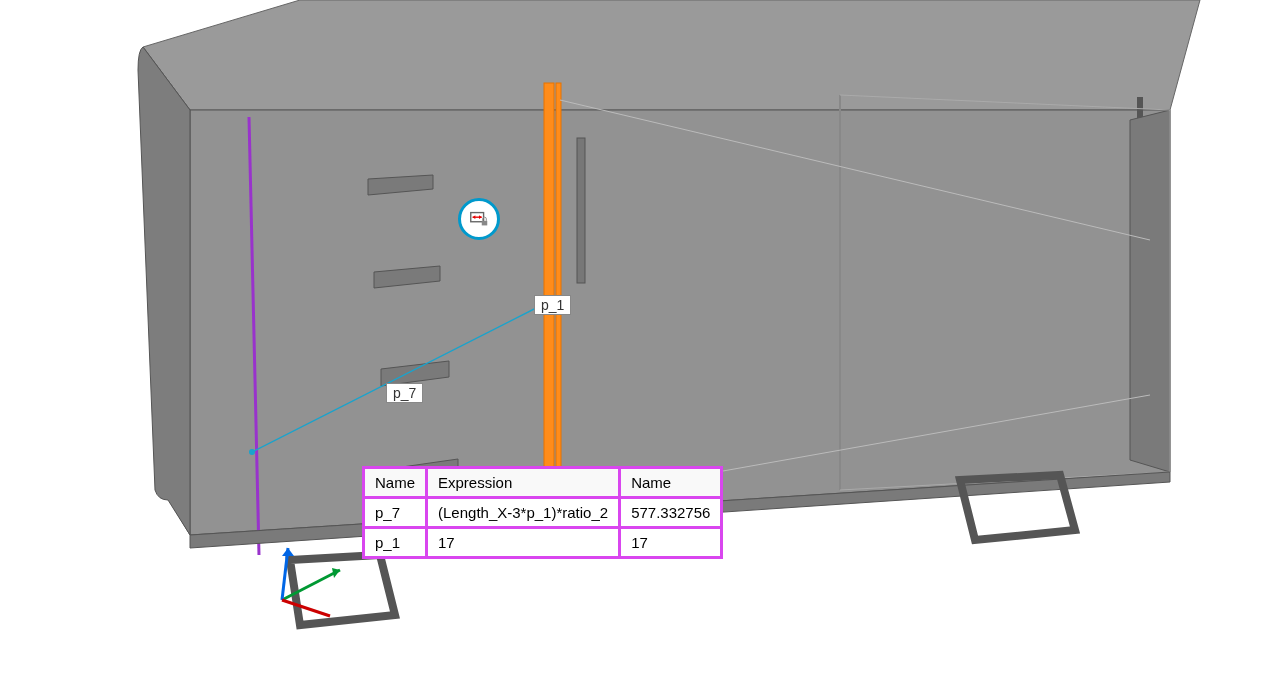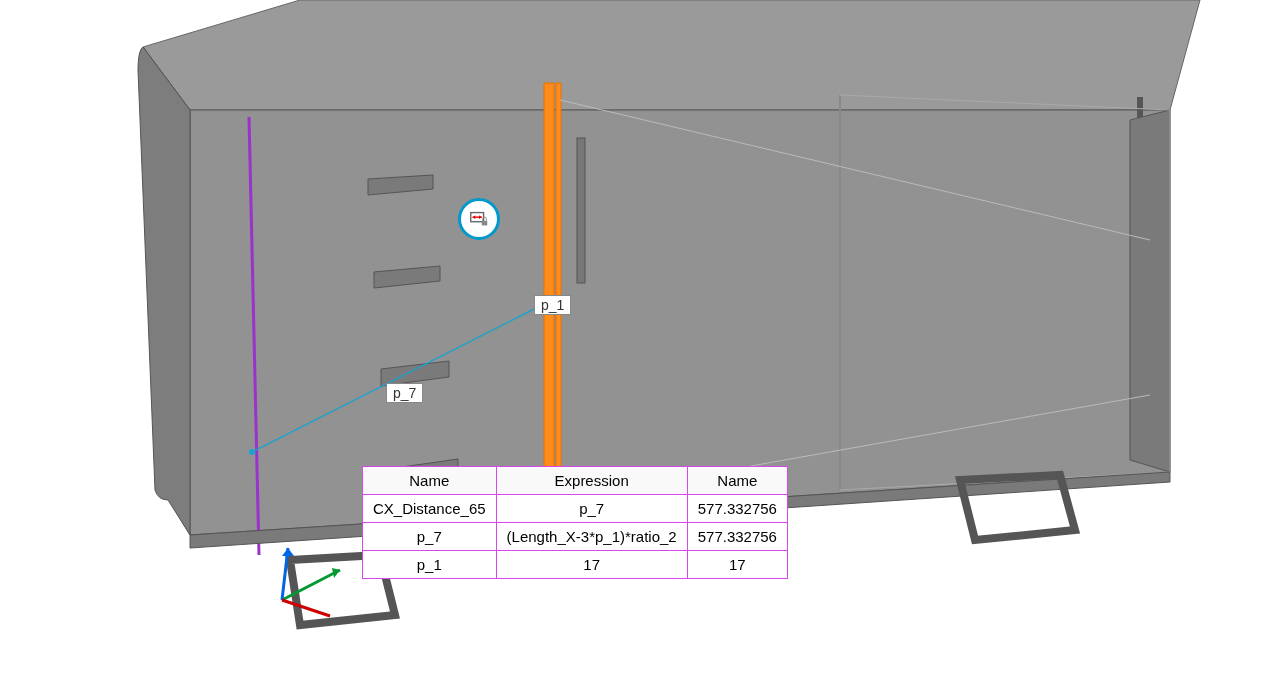--- a/index.html
+++ b/index.html
@@ -42,23 +42,23 @@
       width: 22px;
       height: 22px;
     }
     .param-table {
       position: absolute;
       border-collapse: collapse;
       background: #fff;
       font-size: 15px;
     }
     .param-table th, .param-table td {
-      border: 1px solid #d946ef;
+      border: 3px solid #d946ef;
       padding: 5px 10px;
-      text-align: center;
+      text-align: left;
       white-space: nowrap;
       font-weight: normal;
     }
     .param-table th {
       background: #f9f9f9;
     }
   </style>
 </head>
 <body>
 
@@ -126,25 +126,20 @@
   <table class="param-table" style="left:362px; top:466px;">
     <thead>
       <tr>
         <th>Name</th>
         <th>Expression</th>
         <th>Name</th>
       </tr>
     </thead>
     <tbody>
       <tr>
-        <td>CX_Distance_65</td>
-        <td>p_7</td>
-        <td>577.332756</td>
-      </tr>
-      <tr>
         <td>p_7</td>
         <td>(Length_X-3*p_1)*ratio_2</td>
         <td>577.332756</td>
       </tr>
       <tr>
         <td>p_1</td>
         <td>17</td>
         <td>17</td>
       </tr>
     </tbody>

